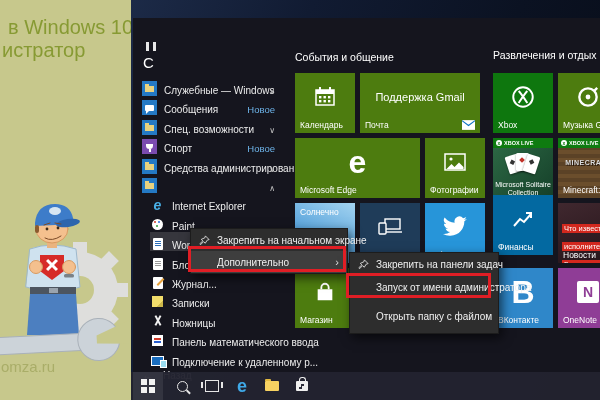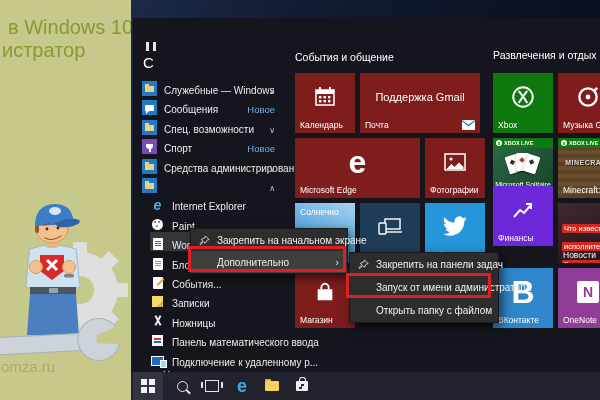--- a/index.html
+++ b/index.html
@@ -51,21 +51,21 @@
   .sciss::before{transform:rotate(28deg);} .sciss::after{transform:rotate(-28deg);}
   .math{width:11px;height:11px;background:#fff;position:relative;}
   .math::after{content:"";position:absolute;left:2px;top:3px;width:7px;height:1.5px;background:#d03a2a;box-shadow:0 3px 0 #2a5fd0;}
   .screens{width:11px;height:8px;border:1.5px solid #fff;background:#1a6ec0;position:relative;}
   .screens::after{content:"";position:absolute;right:-4px;bottom:-3px;width:5px;height:6px;background:#9adcf0;border:1px solid #fff;}
   
   .sec-h{position:absolute;color:#fff;font-size:10.5px;white-space:nowrap;}
   .tile{position:absolute;width:60px;height:60px;color:#fff;overflow:hidden;}
   .tile .tlabel{position:absolute;left:5px;bottom:3px;font-size:8.5px;white-space:nowrap;}
   .tile .tctr{position:absolute;left:0;top:0;right:0;bottom:12px;display:flex;align-items:center;justify-content:center;}
-  .blue-t{background:#7f1d1d;}
+  .blue-t{background:#4d7c0f;}
   .big-letter{font-size:32px;font-weight:bold;line-height:1;}
   .banner{position:absolute;left:0;top:0;right:0;height:10px;background:#0e7b10;display:flex;align-items:center;gap:2px;padding-left:3px;font-size:5.5px;font-weight:bold;color:#fff;z-index:2;}
   .banner .bx{width:6px;height:6px;border-radius:50%;background:#fff;color:#0e7b10;font-size:5px;display:flex;align-items:center;justify-content:center;font-weight:bold;}
   .card{position:absolute;width:13px;height:18px;background:#fff;border-radius:1.5px;box-shadow:0 1px 2px rgba(0,0,0,.45);}
   .card::after{content:"";position:absolute;left:4px;top:5px;width:4px;height:4px;background:#c03028;transform:rotate(45deg);}
   .card.b::after{background:#333;}
   .mc-logo{font-size:7px;font-weight:bold;letter-spacing:.5px;color:#d8dadc;text-shadow:1px 1px 0 #2a1c0e;}
   .news-line{display:inline-block;background:#d2281e;color:#fff;font-size:7.5px;padding:0 2px;margin:0 0 1px 4px;white-space:nowrap;}
   .w-cond{position:absolute;left:5px;top:4px;font-size:8.5px;}
   .w-temp{position:absolute;left:6px;top:24px;font-size:15px;font-weight:bold;}
@@ -225,21 +225,21 @@
       <div class="app-row sub" style="top:234px">
         <span class="icn">
             <i class="doc lines-g"></i>
           </span>
         <span class="lbl">Блокнот</span>
       </div>
       <div class="app-row sub" style="top:253px">
         <span class="icn">
             <i class="doc pen"></i>
           </span>
-        <span class="lbl">События...</span>
+        <span class="lbl">Журнал...</span>
       </div>
       <div class="app-row sub" style="top:272px">
         <span class="icn">
             <i class="note-y"></i>
           </span>
         <span class="lbl">Записки</span>
       </div>
       <div class="app-row sub" style="top:292px">
         <span class="icn">
             <i class="sciss"></i>
@@ -388,21 +388,21 @@
         <div class="banner">
             <span class="bx">x</span>
             <span>XBOX LIVE</span>
           </div>
         <div class="tctr">
             <span class="mc-logo">MINECRAFT</span>
           </div>
         <div class="tlabel">Minecraft: W...</div>
       </div>
 
-      <div class="tile" style="left:360px;top:168px;background:#6d28d9">
+      <div class="tile" style="left:360px;top:177px;background:#0369a1">
         <div class="tctr">
           <svg width="24" height="22" viewBox="0 0 24 22">
               <path d="M3 18l6-7 4 3 7-8" stroke="#fff" stroke-width="2" fill="none"></path>
               <path d="M15 5h5v5" stroke="#fff" stroke-width="2" fill="none"></path>
             </svg>
         </div>
         <div class="tlabel">Финансы</div>
       </div>
 
       <div class="tile" style="left:425px;top:185px;background:linear-gradient(160deg,#40282f,#241318)">
@@ -444,21 +444,21 @@
     <div class="cmenu" style="left:218px;top:252px;width:148px;z-index:6">
       <div class="cm-item" style="height:23px">
         <svg class="pin-ic" style="top:6px" viewBox="0 0 12 12">
             <path d="M7 1l4 4-2 .6L6.8 9 5 7.2 1.8 10.5l-.9-.9L4.2 6.4 2.5 4.8 6.4 3z" fill="none" stroke="#ddd" stroke-width="1"></path>
           </svg>
         <span>Закрепить на панели задач</span>
       </div>
       <div class="cm-item" style="height:23px">
         <span>Запуск от имени администратора</span>
       </div>
-      <div class="cm-item" style="height:23px">
+      <div class="cm-item" style="height:34px">
         <span>Открыть папку с файлом</span>
       </div>
     </div>
 
     <div class="red-box" style="left:57px;top:246px;width:152px;height:20px"></div>
     <div class="red-box" style="left:215px;top:273px;width:139px;height:19px"></div>
 
     <div class="taskbar">
       <div class="tb-btn start" style="margin-left:2px">
         <span class="win-logo">

